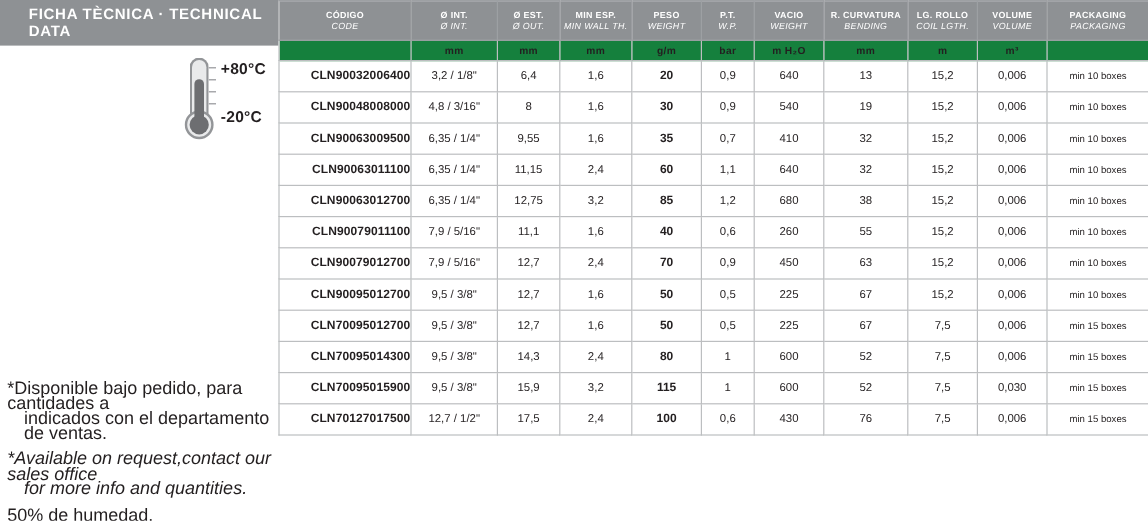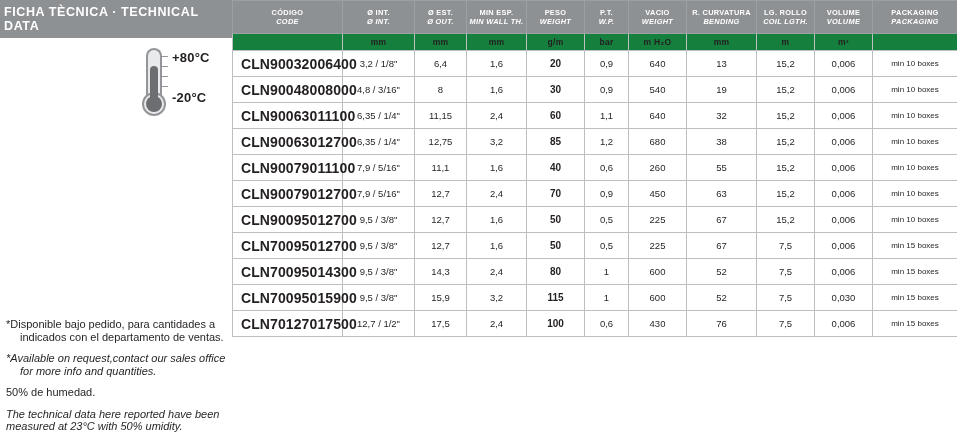--- a/index.html
+++ b/index.html
@@ -28,33 +28,33 @@
   #title-banner {
     position: absolute;
     left: 0;
     top: 0;
     width: 232px;
     height: 38px;
     background: #8e9194;
     color: #ffffff;
     display: flex;
     align-items: center;
-    padding-left: 4px;
+    padding-left: 24px;
     box-sizing: border-box;
   }
   #title-banner .title-text {
     font-size: 12.5px;
     font-weight: bold;
     letter-spacing: 0.6px;
   }
 
   
   #thermo-wrap {
     position: absolute;
-    left: 134px;
+    left: 146px;
     top: 46px;
     width: 82px;
     height: 78px;
   }
   .thermo-body {
     position: absolute;
     left: 12px;
     top: 2px;
     width: 16px;
     height: 52px;
@@ -112,21 +112,21 @@
 
   
   #footnotes {
     position: absolute;
     left: 6px;
     top: 318px;
     width: 224px;
     color: #231f20;
   }
   .note-line {
-    font-size: 11px;
+    font-size: 15px;
     line-height: 12.5px;
   }
   .note-line.italic { font-style: italic; }
   .note-block { margin-bottom: 9px; }
   .note-indent { padding-left: 14px; }
 
   
   #data-table {
     position: absolute;
     left: 232px;
@@ -161,31 +161,31 @@
   }
   #data-table tbody td {
     height: 25px;
     font-size: 9.5px;
     color: #231f20;
   }
   #data-table tbody td.code-cell {
     text-align: right;
     padding-left: 8px;
     font-weight: bold;
-    font-size: 14px;
+    font-size: 10px;
     letter-spacing: 0.1px;
   }
   #data-table tbody td.weight-cell {
     font-weight: bold;
     font-size: 10px;
   }
   #data-table tbody td.pack-cell {
     font-size: 8px;
   }
-  .hdr-sub { display: block; font-style: italic; font-weight: bold; }
+  .hdr-sub { display: block; font-style: italic; font-weight: normal; }
 </style>
 </head>
 <body>
 
 <div id="left-col">
 
   <div id="title-banner">
     <span class="title-text">FICHA TÈCNICA · TECHNICAL DATA</span>
   </div>
 
@@ -317,20 +317,33 @@
         <td>1,6</td>
         <td class="weight-cell">30</td>
         <td>0,9</td>
         <td>540</td>
         <td>19</td>
         <td>15,2</td>
         <td>0,006</td>
         <td class="pack-cell">min 10 boxes</td>
       </tr>
       <tr>
+        <td class="code-cell">CLN90063009500</td>
+        <td>6,35 / 1/4"</td>
+        <td>9,55</td>
+        <td>1,6</td>
+        <td class="weight-cell">35</td>
+        <td>0,7</td>
+        <td>410</td>
+        <td>32</td>
+        <td>15,2</td>
+        <td>0,006</td>
+        <td class="pack-cell">min 10 boxes</td>
+      </tr>
+      <tr>
         <td class="code-cell">CLN90063011100</td>
         <td>6,35 / 1/4"</td>
         <td>11,15</td>
         <td>2,4</td>
         <td class="weight-cell">60</td>
         <td>1,1</td>
         <td>640</td>
         <td>32</td>
         <td>15,2</td>
         <td>0,006</td>

